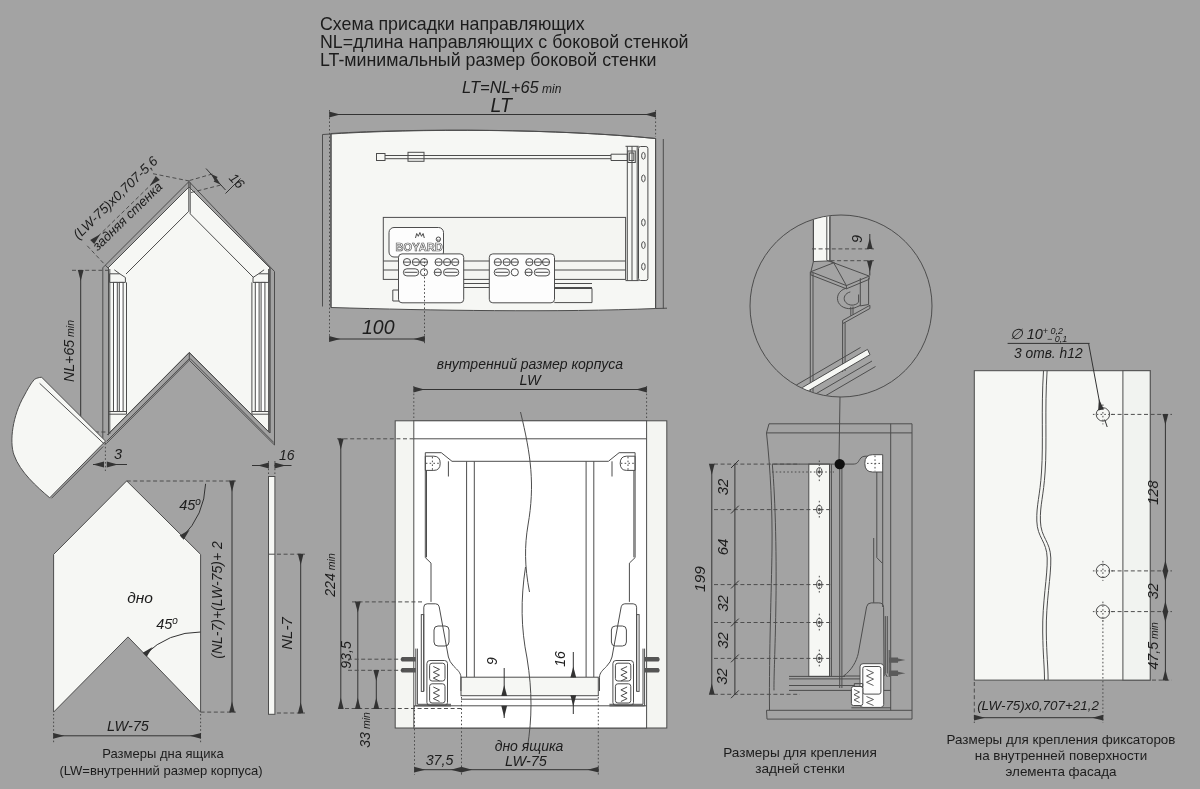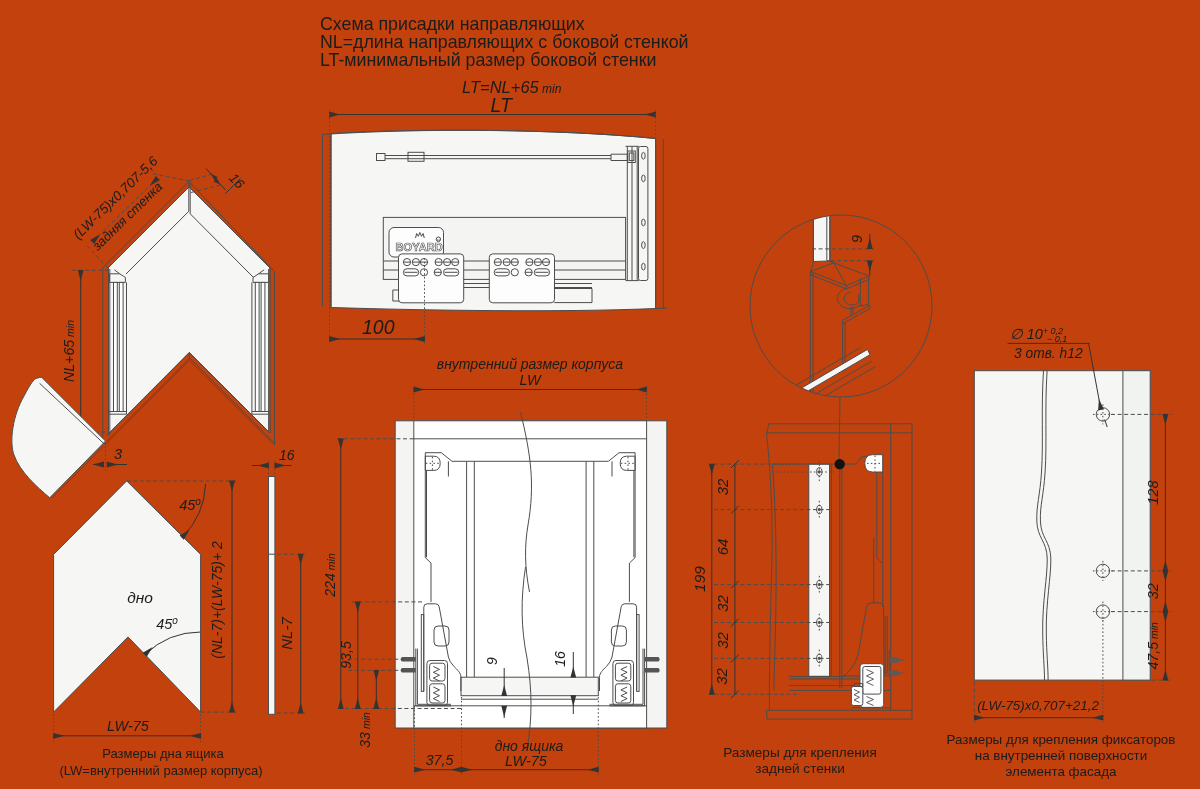--- a/index.html
+++ b/index.html
@@ -1,16 +1,16 @@
 <!DOCTYPE html>
 <html><head>
 <meta charset="utf-8">
 <style>
   html,body{margin:0;padding:0;background:#ffffff;}
-  #page{position:relative;width:1200px;height:789px;background:#c2410c;overflow:hidden;}
+  #page{position:relative;width:1200px;height:789px;background:#a3a3a3;overflow:hidden;}
   svg{position:absolute;left:0;top:0;}
   svg text{font-family:"Liberation Sans", sans-serif;fill:#1c1c1c;}
   .it{font-style:italic;}
   .ln{stroke:#4d4d4d;stroke-width:1;fill:none;}
   .fill{fill:#f6f7f4;stroke:#4d4d4d;stroke-width:1;}
   .dash{stroke:#4d4d4d;stroke-width:1;fill:none;stroke-dasharray:4 2.6;}
   .dot{stroke:#4d4d4d;stroke-width:1;fill:none;stroke-dasharray:1.6 2.2;}
   .dim{stroke:#333;stroke-width:1;fill:none;}
 </style>
 </head>

